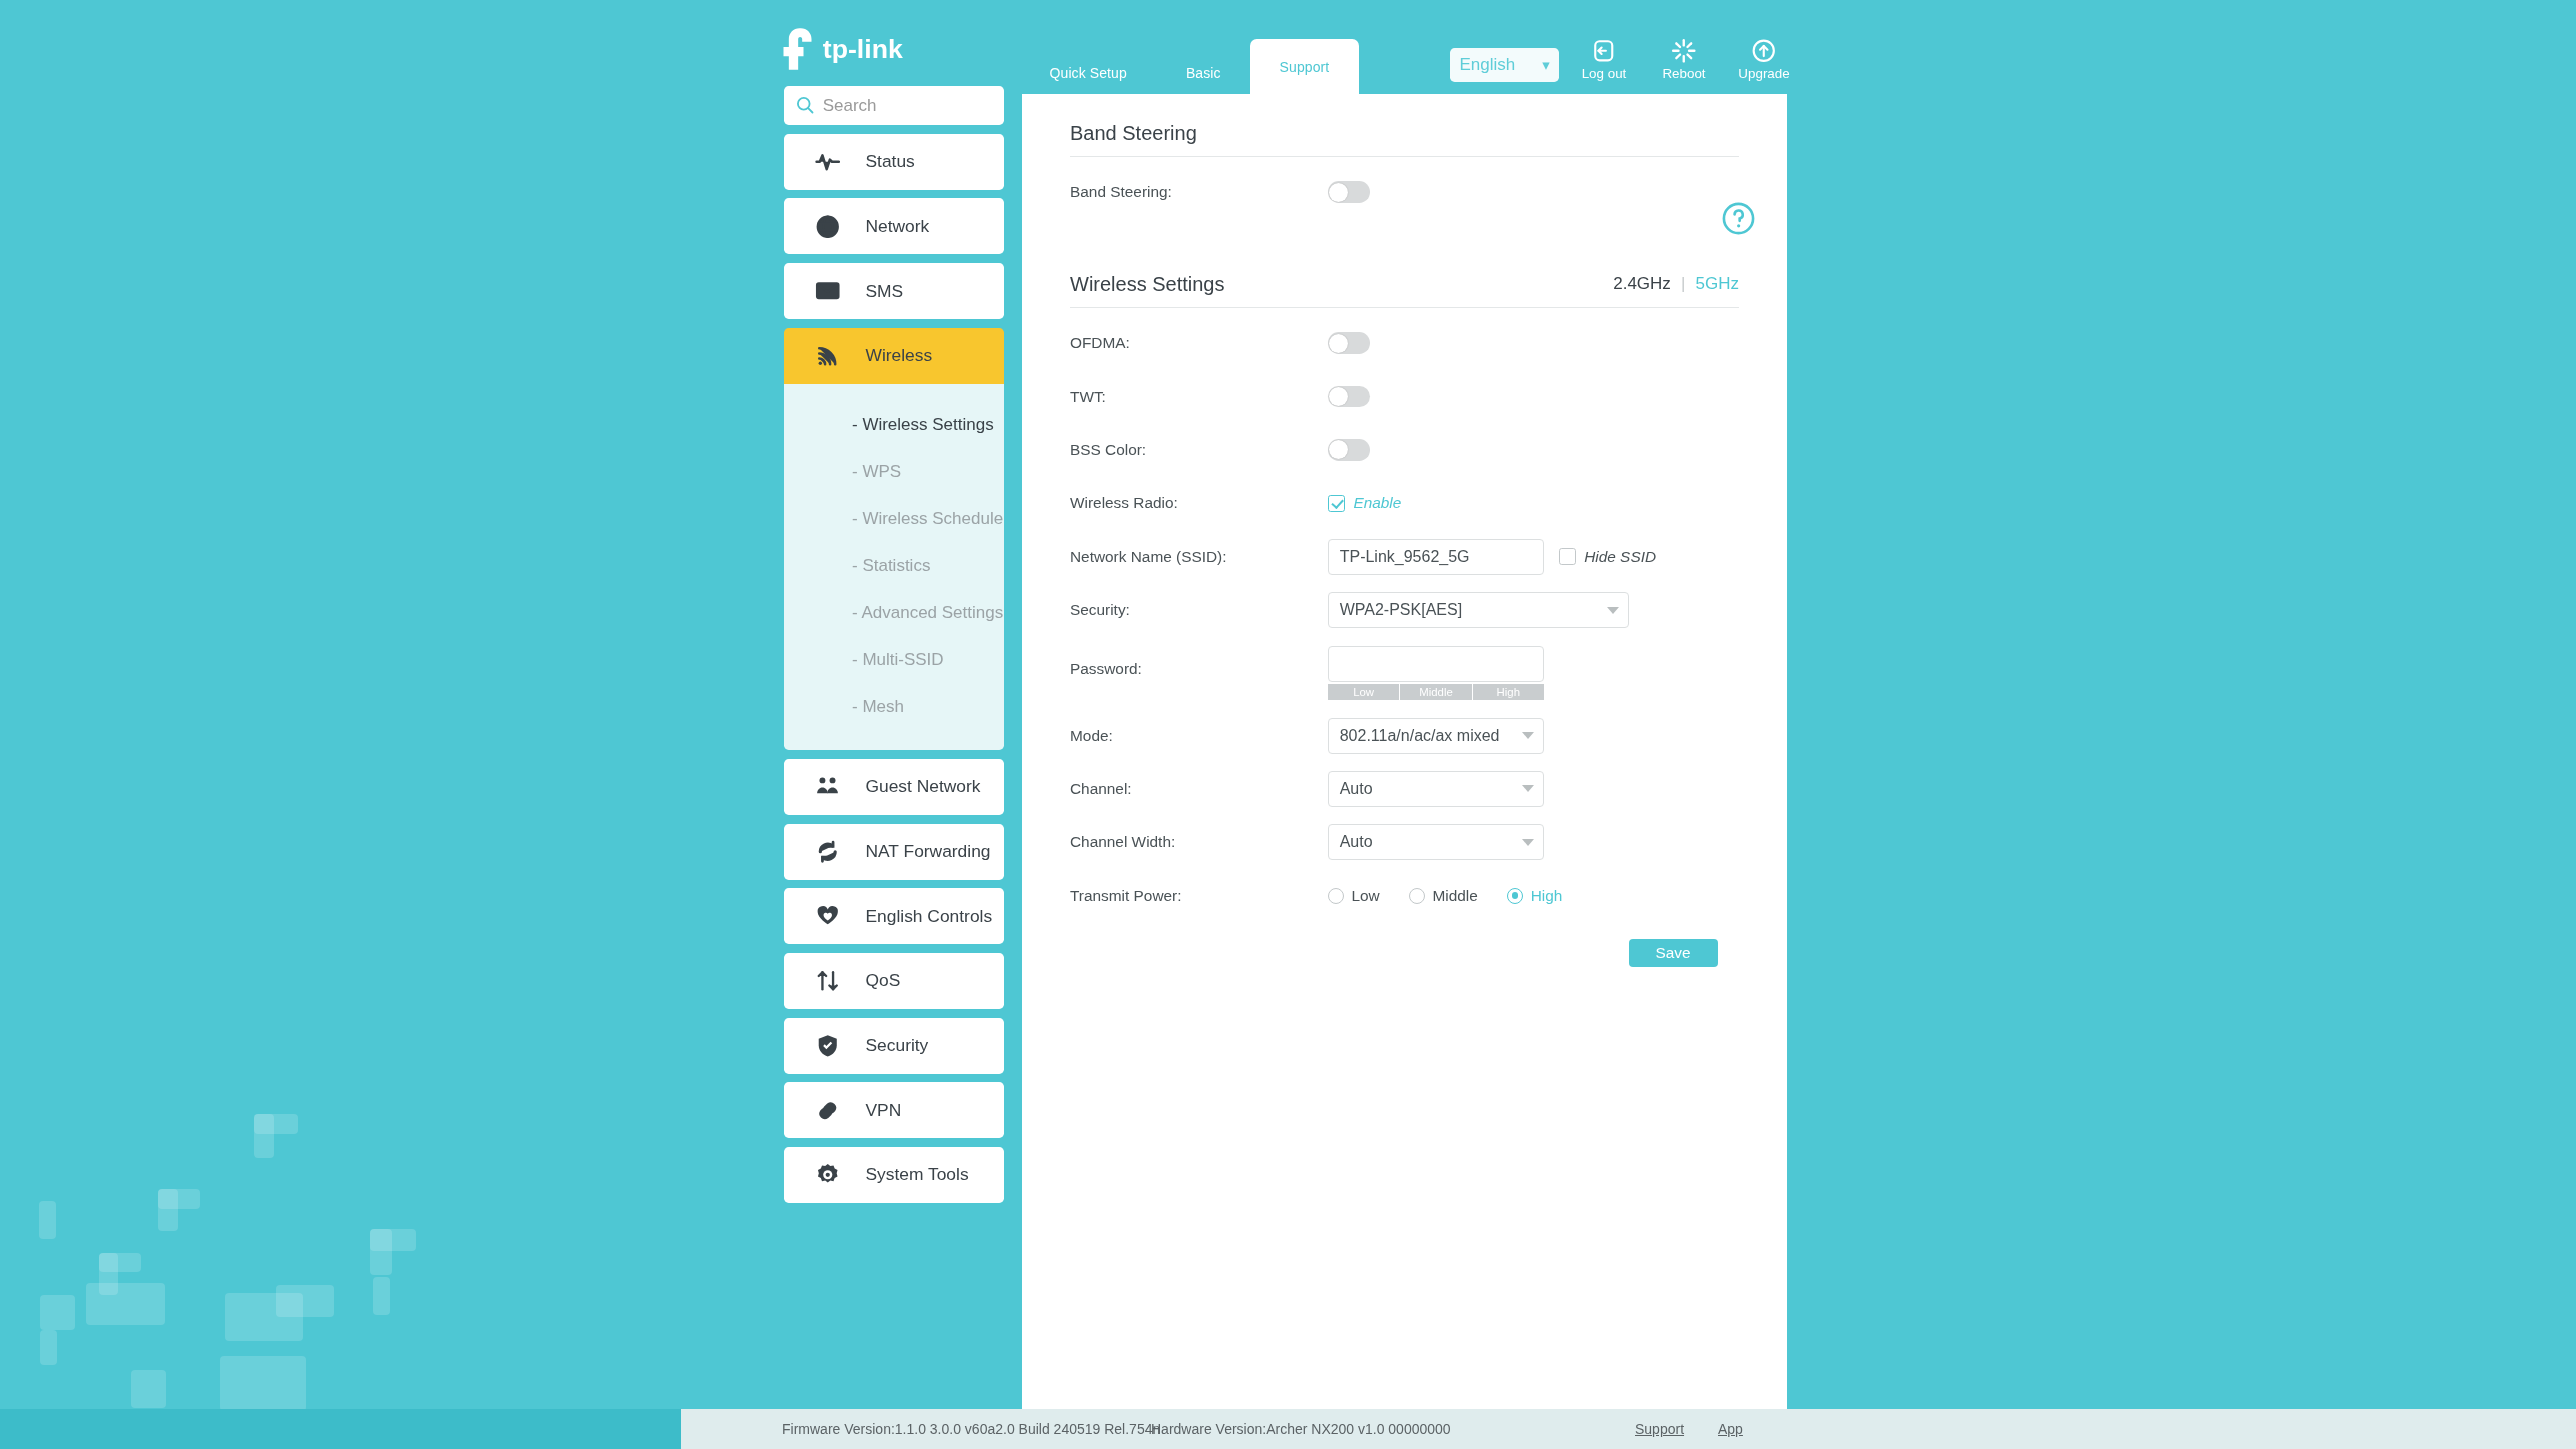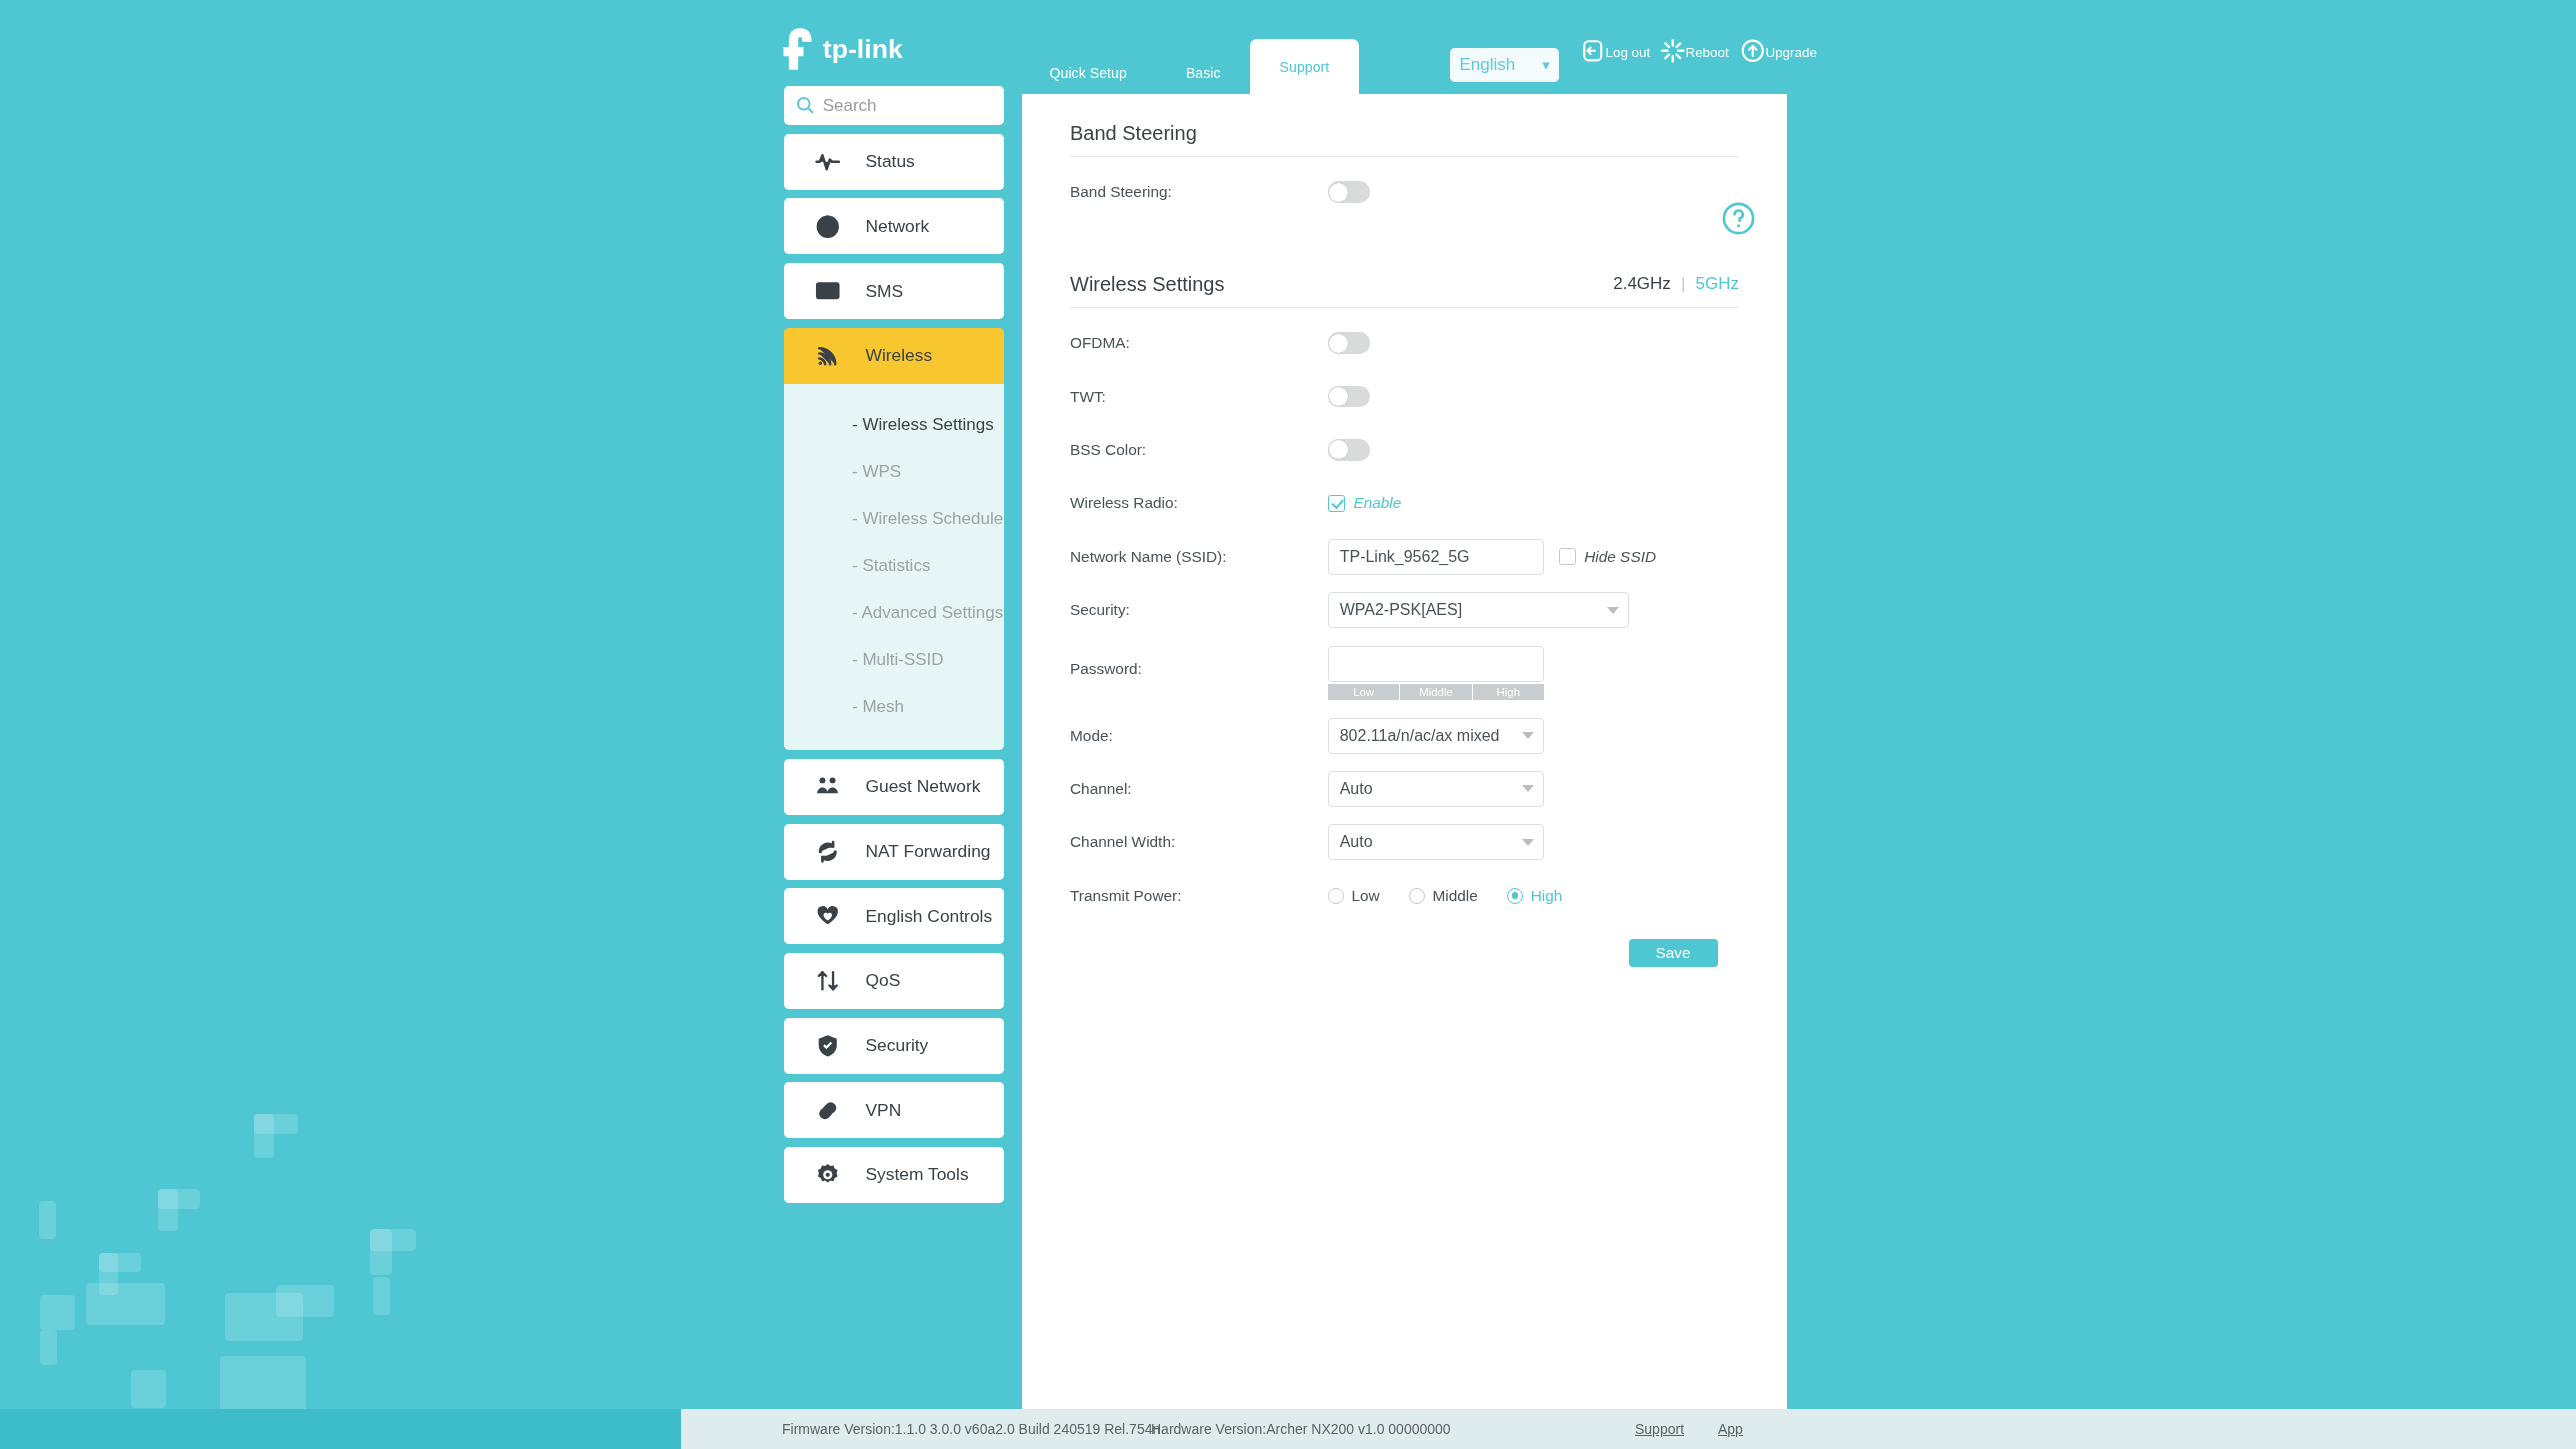--- a/index.html
+++ b/index.html
@@ -29,21 +29,21 @@
 
   .lang {
     position: absolute; left: 1450px; top: 48px; width: 109px; height: 34px;
     background: #f3fbfc; border-radius: 4.7px; display: flex; align-items: center;
     padding: 0 9.4px; cursor: pointer;
   }
   .lang-label { color: #5fcdd8; font-size: 17px; flex: 1; }
   .lang-caret { color: #5fcdd8; font-size: 14.8px; line-height: 1; }
 
   .hdr-actions { position: absolute; left: 1580px; top: 38px; display: flex; gap: 32px; }
-  .hdr-action { width: 48px; display: flex; flex-direction: row; align-items: center; cursor: pointer; }
+  .hdr-action { width: 48px; display: flex; flex-direction: column; align-items: center; cursor: pointer; }
   .hdr-action svg { width: 25.5px; height: 25.5px; display: block; }
   .hdr-action .lbl { margin-top: 2.7px; color: #ffffff; font-size: 13.4px; white-space: nowrap; }
 
   
   .sidebar { position: absolute; left: 784px; top: 86px; width: 220px; }
   .search-box {
     height: 39px; background: #ffffff; border-radius: 4.7px;
     display: flex; align-items: center; padding: 0 10.7px; margin-bottom: 8.7px;
   }
   .search-box svg { width: 20px; height: 20px; flex: none; }

